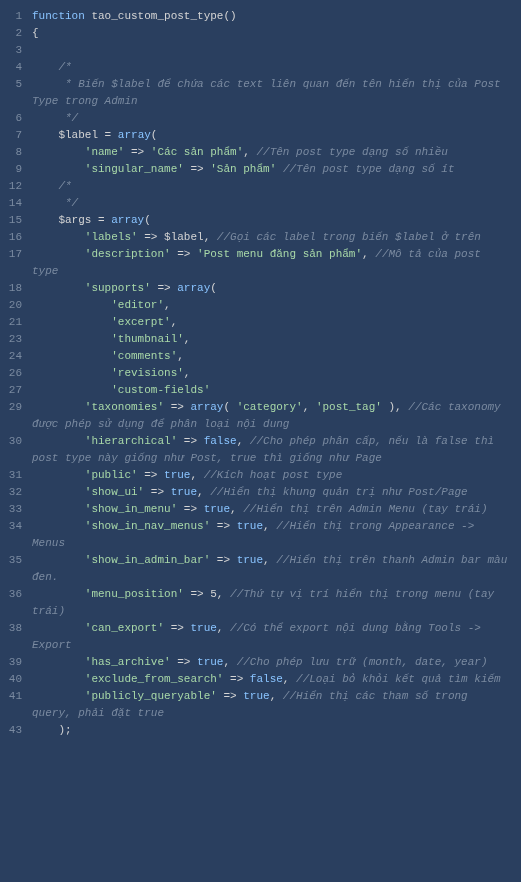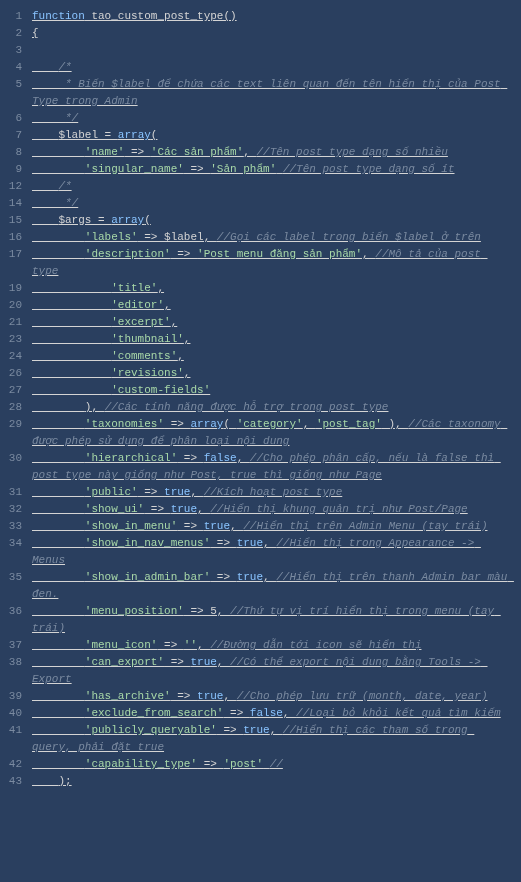--- a/index.html
+++ b/index.html
@@ -26,21 +26,20 @@
   color: #7a8aa0;
   padding-right: 10px;
   flex-shrink: 0;
   user-select: none;
 }
 .code {
   flex: 1;
   white-space: pre-wrap;
   word-break: break-word;
   color: #d4d4d4;
-  text-decoration: underline;
 }
 .kw { color: #8ac4ff; }
 .str { color: #a8d8a8; }
 .cm { color: #7a8aa0; font-style: italic; }
 </style>
 </head>
 <body>
 
 <div class="code-container">
   <div id="lines">
@@ -94,22 +93,22 @@
       </div>
       <div class="line">
         <div class="gutter">16</div>
         <div class="code">        <span class="str">'labels'</span> =&gt; $label, <span class="cm">//Gọi các label trong biến $label ở trên</span></div>
       </div>
       <div class="line">
         <div class="gutter">17</div>
         <div class="code">        <span class="str">'description'</span> =&gt; <span class="str">'Post menu đăng sản phẩm'</span>, <span class="cm">//Mô tả của post type</span></div>
       </div>
       <div class="line">
-        <div class="gutter">19</div>
-        <div class="code">            <span class="str">'title'</span>,</div>
+        <div class="gutter">18</div>
+        <div class="code">        <span class="str">'supports'</span> =&gt; <span class="kw">array</span>(</div>
       </div>
       <div class="line">
         <div class="gutter">20</div>
         <div class="code">            <span class="str">'editor'</span>,</div>
       </div>
       <div class="line">
         <div class="gutter">21</div>
         <div class="code">            <span class="str">'excerpt'</span>,</div>
       </div>
       <div class="line">
@@ -120,24 +119,20 @@
         <div class="gutter">24</div>
         <div class="code">            <span class="str">'comments'</span>,</div>
       </div>
       <div class="line">
         <div class="gutter">26</div>
         <div class="code">            <span class="str">'revisions'</span>,</div>
       </div>
       <div class="line">
         <div class="gutter">27</div>
         <div class="code">            <span class="str">'custom-fields'</span></div>
-      </div>
-      <div class="line">
-        <div class="gutter">28</div>
-        <div class="code">        ), <span class="cm">//Các tính năng được hỗ trợ trong post type</span></div>
       </div>
       <div class="line">
         <div class="gutter">29</div>
         <div class="code">        <span class="str">'taxonomies'</span> =&gt; <span class="kw">array</span>( <span class="str">'category'</span>, <span class="str">'post_tag'</span> ), <span class="cm">//Các taxonomy được phép sử dụng để phân loại nội dung</span></div>
       </div>
       <div class="line">
         <div class="gutter">30</div>
         <div class="code">        <span class="str">'hierarchical'</span> =&gt; <span class="kw">false</span>, <span class="cm">//Cho phép phân cấp, nếu là false thì post type này giống như Post, true thì giống như Page</span></div>
       </div>
       <div class="line">
@@ -158,41 +153,33 @@
       </div>
       <div class="line">
         <div class="gutter">35</div>
         <div class="code">        <span class="str">'show_in_admin_bar'</span> =&gt; <span class="kw">true</span>, <span class="cm">//Hiển thị trên thanh Admin bar màu đen.</span></div>
       </div>
       <div class="line">
         <div class="gutter">36</div>
         <div class="code">        <span class="str">'menu_position'</span> =&gt; 5, <span class="cm">//Thứ tự vị trí hiển thị trong menu (tay trái)</span></div>
       </div>
       <div class="line">
-        <div class="gutter">37</div>
-        <div class="code">        <span class="str">'menu_icon'</span> =&gt; <span class="str">''</span>, <span class="cm">//Đường dẫn tới icon sẽ hiển thị</span></div>
-      </div>
-      <div class="line">
         <div class="gutter">38</div>
         <div class="code">        <span class="str">'can_export'</span> =&gt; <span class="kw">true</span>, <span class="cm">//Có thể export nội dung bằng Tools -&gt; Export</span></div>
       </div>
       <div class="line">
         <div class="gutter">39</div>
         <div class="code">        <span class="str">'has_archive'</span> =&gt; <span class="kw">true</span>, <span class="cm">//Cho phép lưu trữ (month, date, year)</span></div>
       </div>
       <div class="line">
         <div class="gutter">40</div>
         <div class="code">        <span class="str">'exclude_from_search'</span> =&gt; <span class="kw">false</span>, <span class="cm">//Loại bỏ khỏi kết quả tìm kiếm</span></div>
       </div>
       <div class="line">
         <div class="gutter">41</div>
         <div class="code">        <span class="str">'publicly_queryable'</span> =&gt; <span class="kw">true</span>, <span class="cm">//Hiển thị các tham số trong query, phải đặt true</span></div>
       </div>
       <div class="line">
-        <div class="gutter">42</div>
-        <div class="code">        <span class="str">'capability_type'</span> =&gt; <span class="str">'post'</span> <span class="cm">//</span></div>
-      </div>
-      <div class="line">
         <div class="gutter">43</div>
         <div class="code">    );</div>
       </div>
     </div>
 </div>
 
 </body></html>

